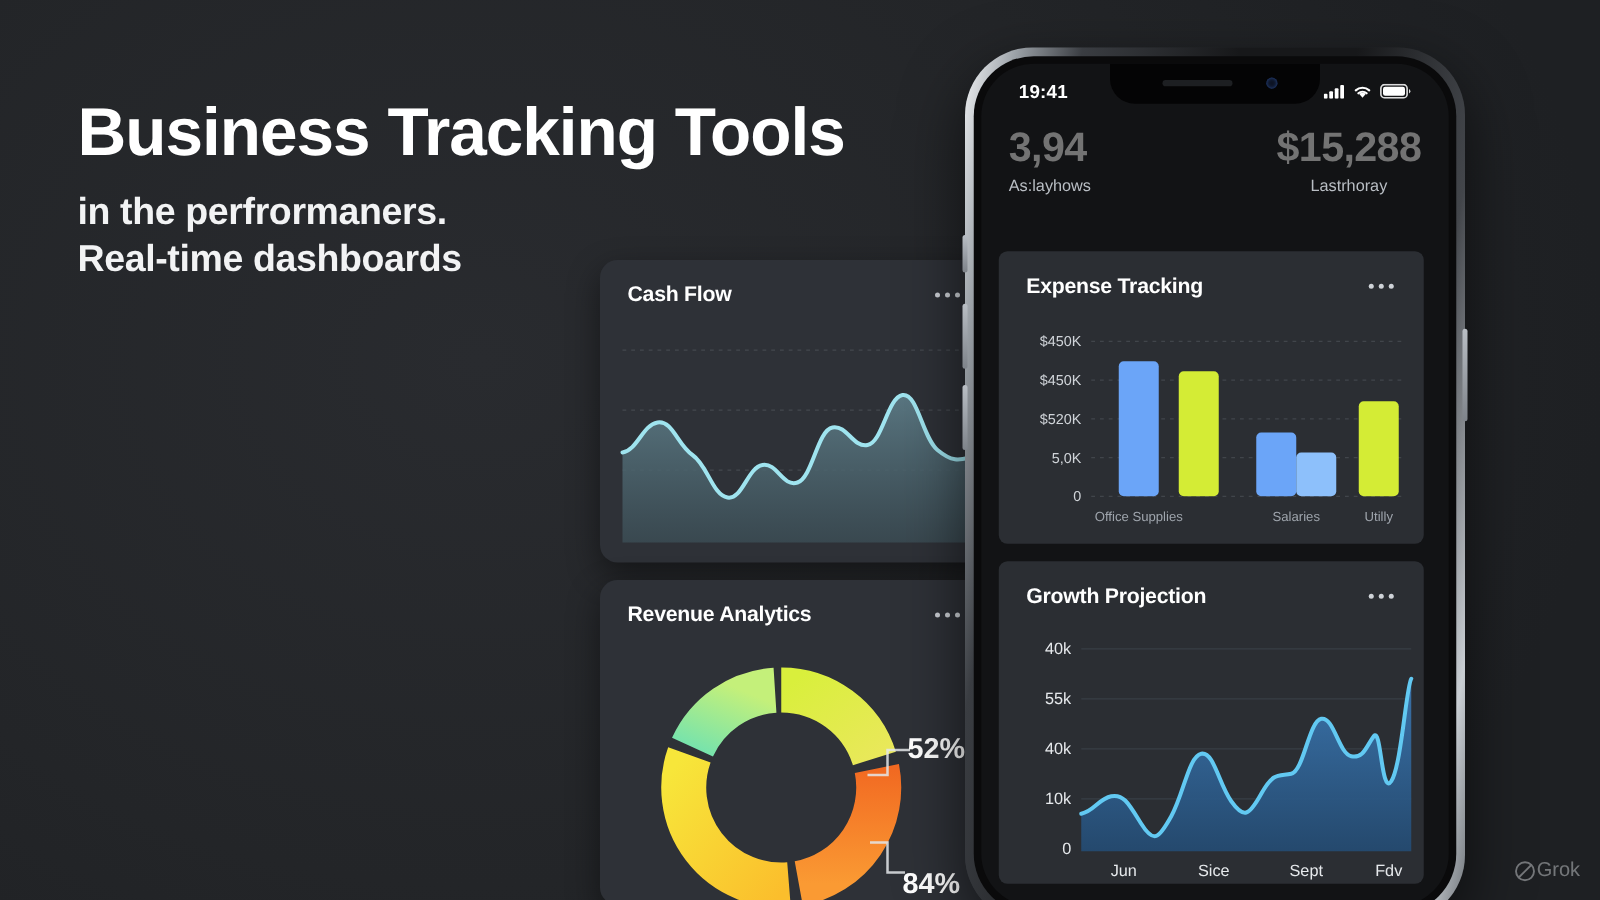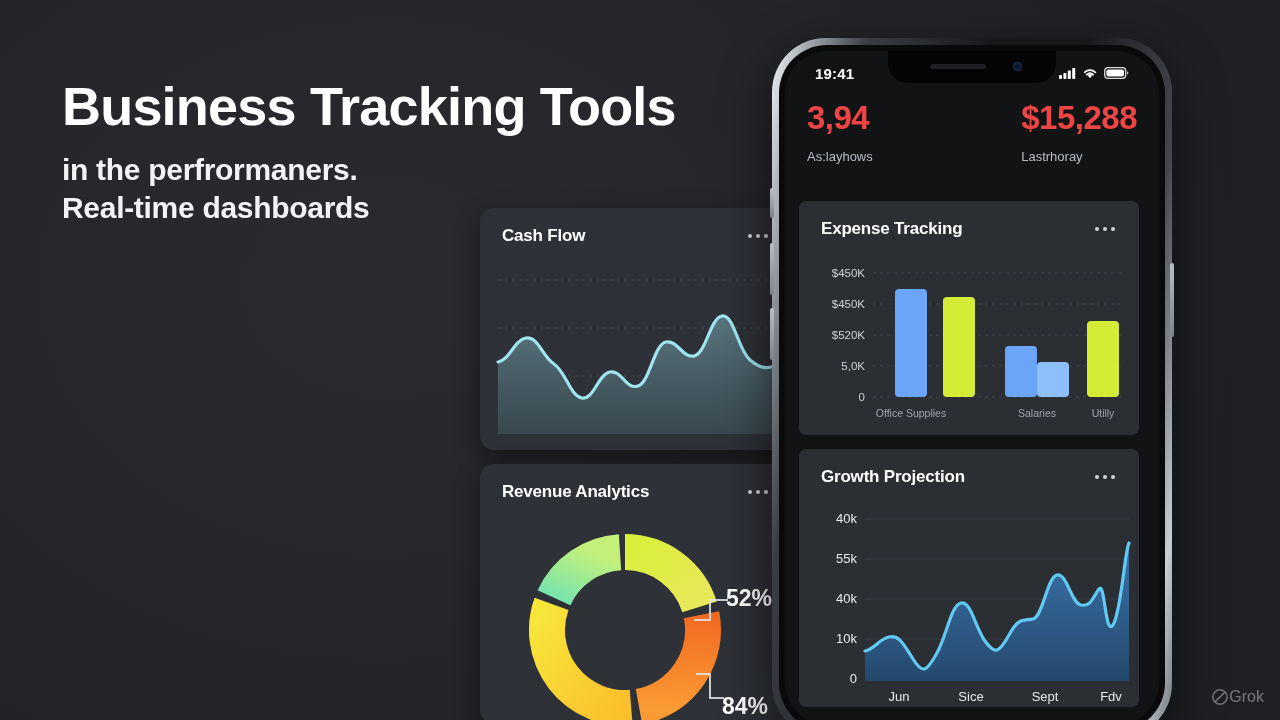--- a/index.html
+++ b/index.html
@@ -173,27 +173,27 @@
     letter-spacing: 0.2px;
   }
   .status-icons { display: flex; align-items: center; gap: 6px; }
 
   .phone-stats {
     position: absolute; left: 0; right: 0; top: 50px;
     display: flex; justify-content: space-between;
     padding: 0 22px;
   }
   .stat-big {
-    font-size: 33px; font-weight: bold; color: #ef4444;
+    font-size: 33px; font-weight: bold; color: #737373;
     line-height: 1.05; letter-spacing: -0.5px;
   }
   .stat-small {
-    font-size: 13px; color: #b9bec4; margin-top: 13px;
-  }
-  .stat.right { text-align: left; }
+    font-size: 13px; color: #b9bec4; margin-top: 5px;
+  }
+  .stat.right { text-align: center; }
 
   
   #watermark {
     position: absolute;
     right: 16px; bottom: 14px;
     display: flex; align-items: flex-start; gap: 0;
     opacity: 0.42;
     z-index: 20;
   }
   #watermark span {

